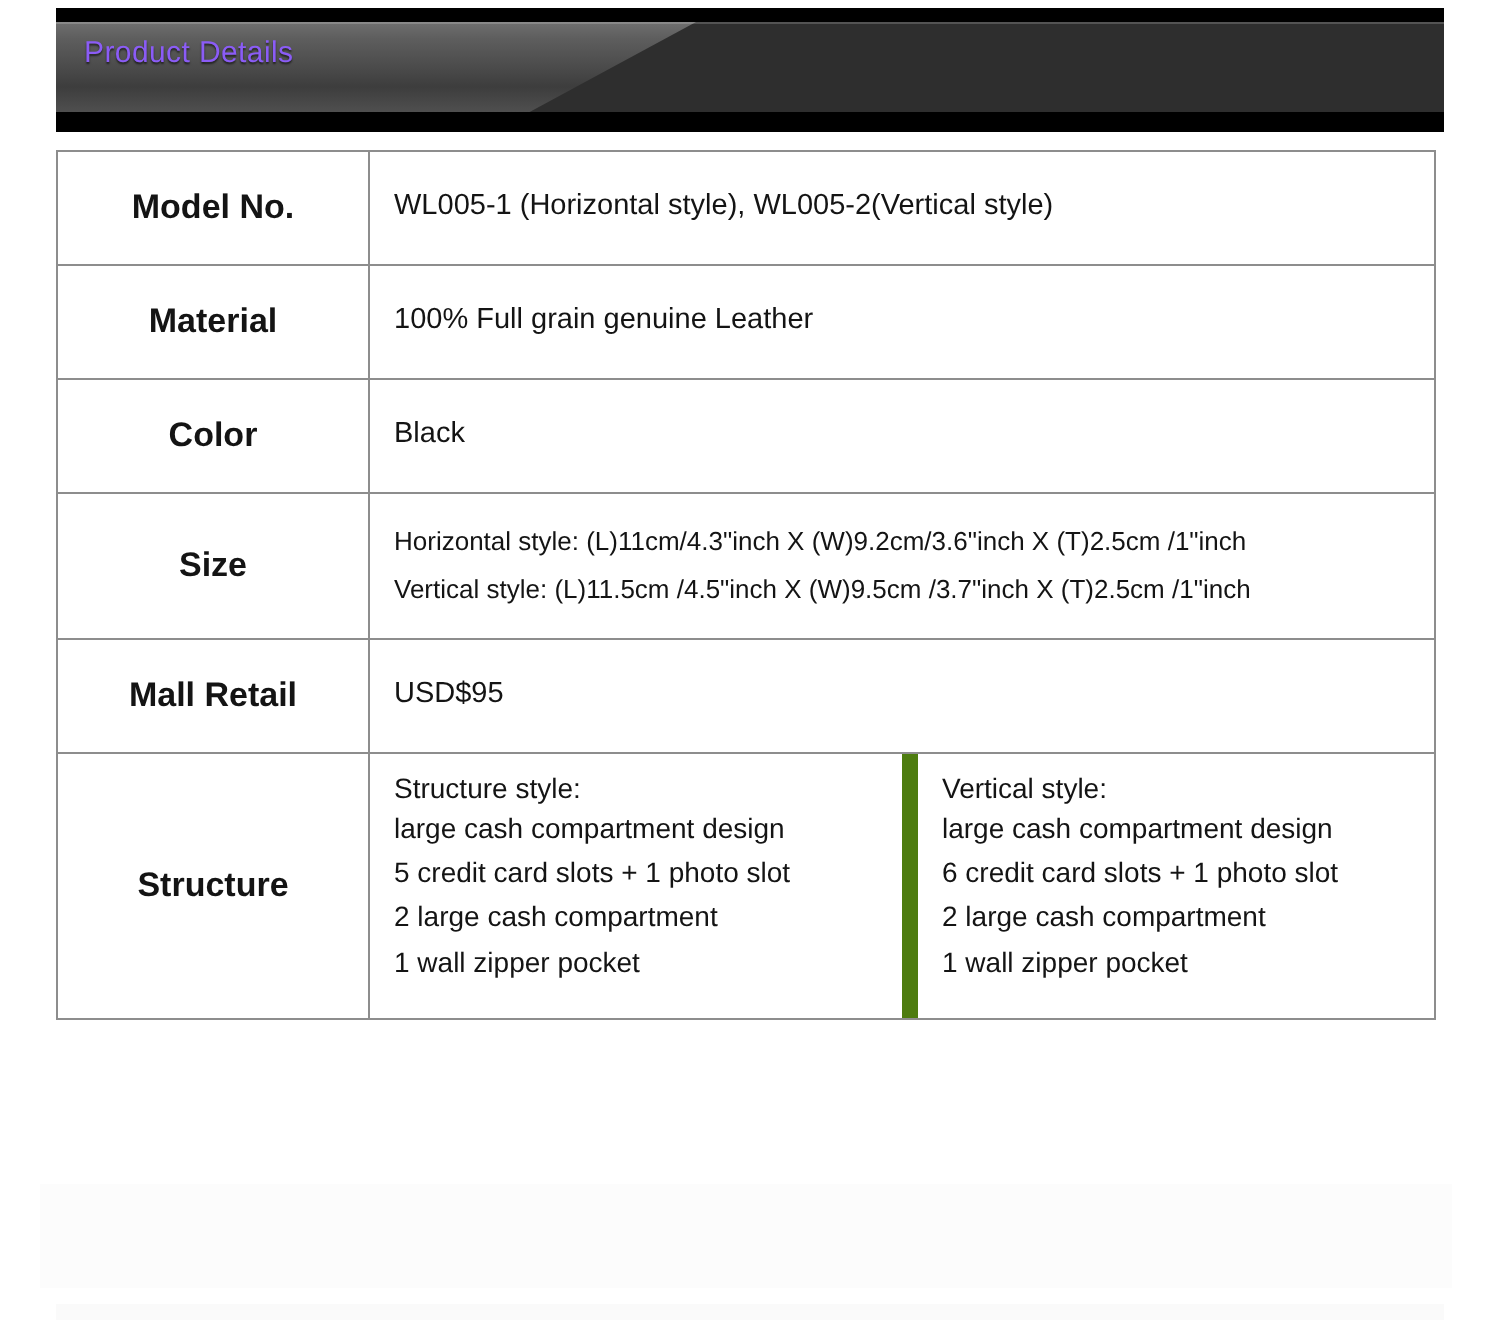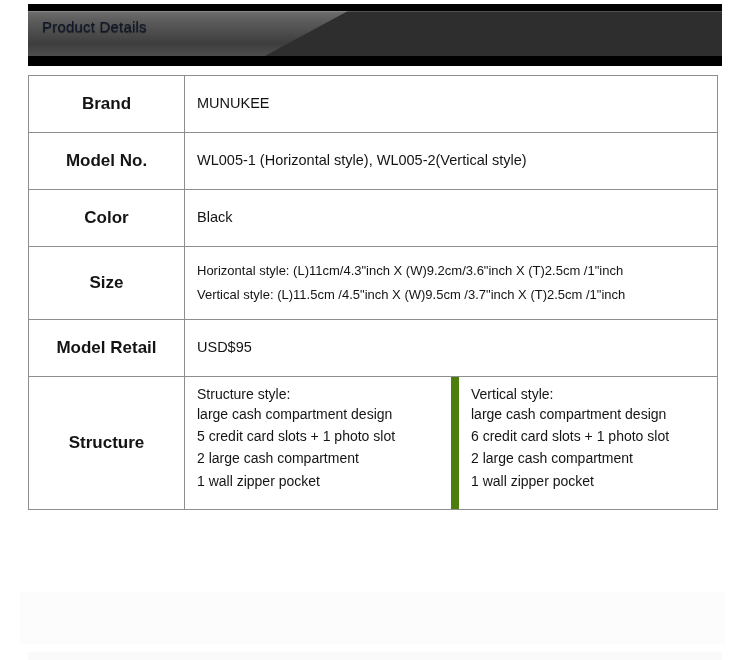--- a/index.html
+++ b/index.html
@@ -67,21 +67,21 @@
     width: 100%;
     height: 1px;
     background: rgba(255,255,255,0.18);
   }
   .banner-title {
     position: absolute;
     left: 14px;
     top: 0;
     height: 45px;
     line-height: 45px;
-    color: #0f172a;
+    color: #8b5cf6;
     font-size: 15px;
     font-weight: 400;
     letter-spacing: 0.2px;
     z-index: 3;
     text-shadow: 0 1px 1px rgba(0,0,0,0.6);
   }
 
   
   .spec-table {
     position: absolute;
@@ -176,41 +176,41 @@
 
 <div class="banner-wrap">
   <div class="banner-top-rule"></div>
   <div class="banner-body"></div>
   <div class="banner-title">Product Details</div>
   <div class="banner-bottom-rule"></div>
 </div>
 
 <table class="spec-table">
   <tbody>
-    <tr class="row-brand">
-      <td class="label-cell">Brand</td>
-      <td class="value-cell">MUNUKEE</td>
-    </tr>
     <tr class="row-model">
       <td class="label-cell">Model No.</td>
       <td class="value-cell">WL005-1 (Horizontal style), WL005-2(Vertical style)</td>
+    </tr>
+    <tr class="row-material">
+      <td class="label-cell">Material</td>
+      <td class="value-cell">100%  Full grain genuine Leather</td>
     </tr>
     <tr class="row-color">
       <td class="label-cell">Color</td>
       <td class="value-cell">Black</td>
     </tr>
     <tr class="row-size">
       <td class="label-cell">Size</td>
       <td class="value-cell">
         <span class="size-line">Horizontal style: (L)11cm/4.3"inch X (W)9.2cm/3.6"inch X (T)2.5cm /1"inch</span>
         <span class="size-line">Vertical style: (L)11.5cm /4.5"inch X (W)9.5cm /3.7"inch X (T)2.5cm /1"inch</span>
       </td>
     </tr>
     <tr class="row-retail">
-      <td class="label-cell">Model Retail</td>
+      <td class="label-cell">Mall Retail</td>
       <td class="value-cell">USD$95</td>
     </tr>
     <tr class="row-structure">
       <td class="label-cell">Structure</td>
       <td class="value-cell structure-cell">
         <div class="structure-split">
           <div class="structure-col left">
             <span class="tight">Structure style:</span>
             <span class="tight">large cash compartment design</span>
             <span>5 credit card slots + 1 photo slot</span>

